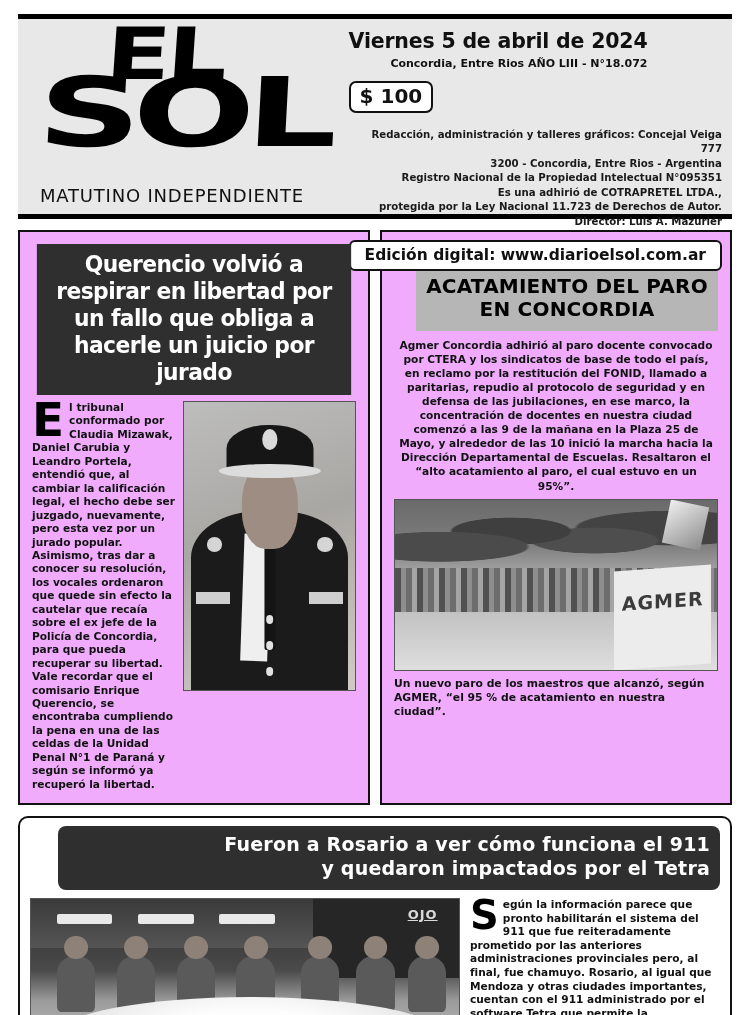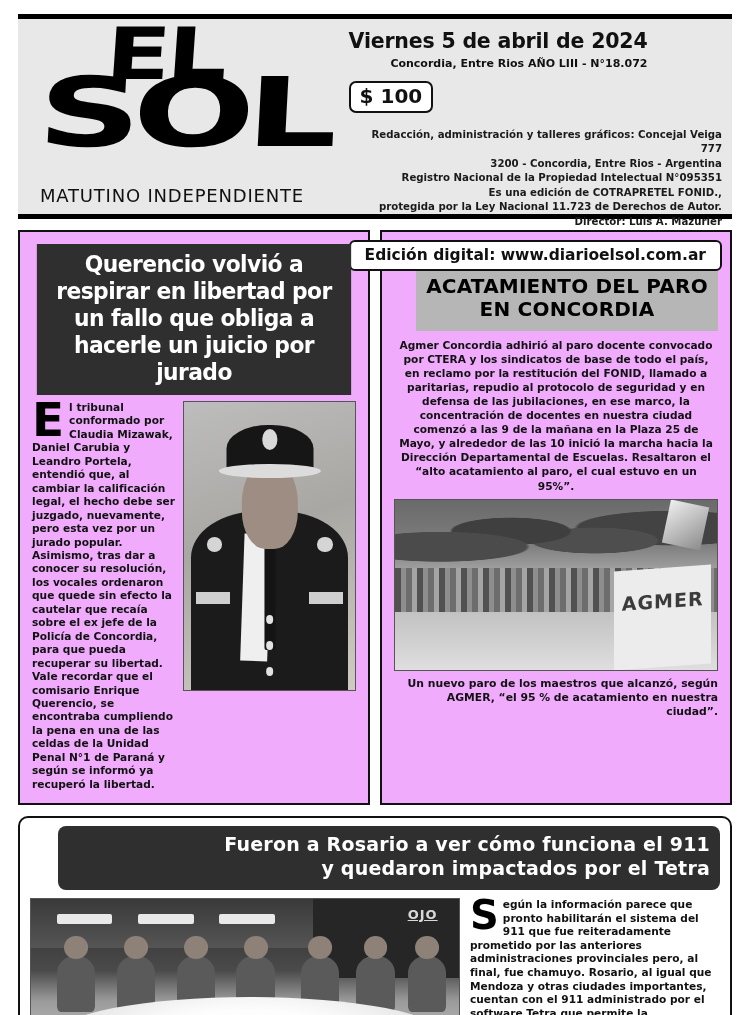--- a/index.html
+++ b/index.html
@@ -266,23 +266,22 @@
     color: #111;
     padding: 0 2px;
   }
 
   .caption {
     margin-top: 6px;
     font-family: "DejaVu Sans", sans-serif;
     font-weight: bold;
     font-size: 10.8px;
     line-height: 1.3;
-    text-align: right;
-    color: #111;
-    margin-left: 10px;
+    text-align: left;
+    color: #111;
   }
 
   
   .art-bottom {
     margin-top: 11px;
     border: 2.5px solid #111;
     border-radius: 10px;
     padding: 8px 10px 10px 10px;
     background: #fff;
   }
@@ -412,21 +411,21 @@
           <div class="issue-date">Viernes 5 de abril de 2024</div>
           <div class="issue-sub">Concordia, Entre Rios AÑO LIII - N°18.072</div>
         </div>
         <div class="price-box">$ 100</div>
       </div>
 
       <div class="imprint">
         <div>Redacción, administración y talleres gráficos: Concejal Veiga 777</div>
         <div>3200 - Concordia, Entre Rios - Argentina</div>
         <div>Registro Nacional de la Propiedad Intelectual N°095351</div>
-        <div>Es una edición de COTRAPRETEL FONID.,</div>
+        <div>Es una adhirió de COTRAPRETEL LTDA.,</div>
         <div>protegida por la Ley Nacional 11.723 de Derechos de Autor.</div>
         <div>Director: Luis A. Mazurier</div>
       </div>
 
       <div class="digital-box">Edición digital: www.diarioelsol.com.ar</div>
     </div>
   </div>
 
   <div class="top-row">
 

